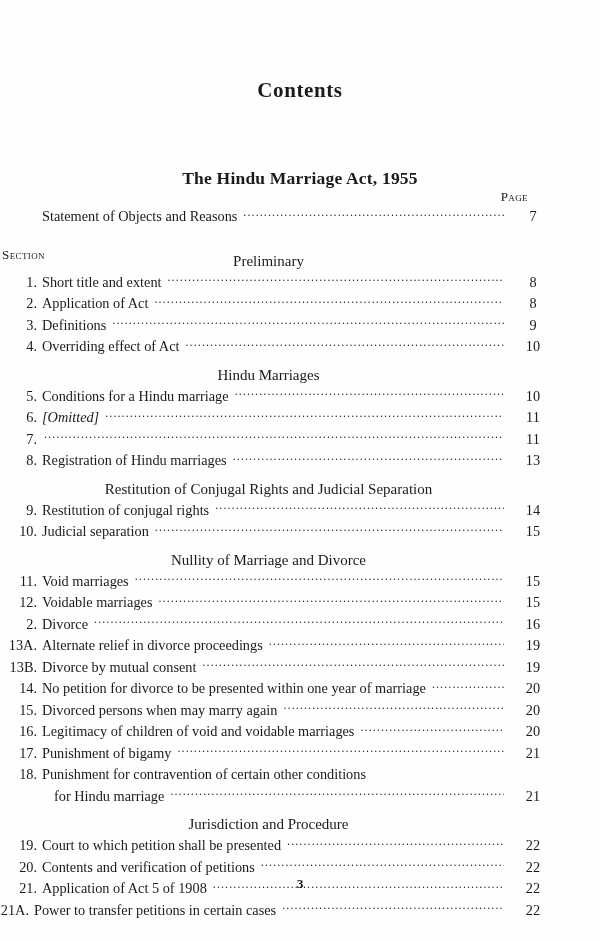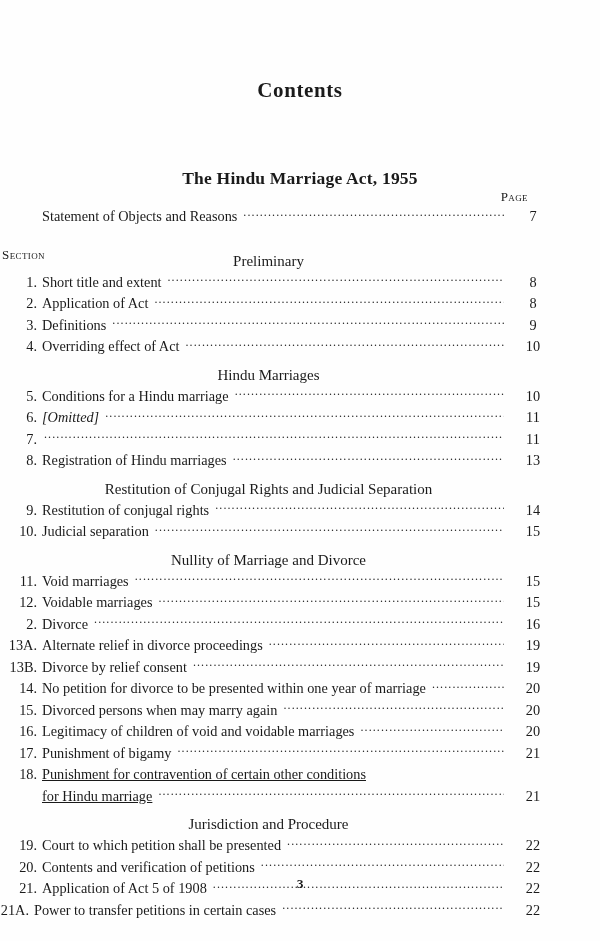--- a/index.html
+++ b/index.html
@@ -148,40 +148,40 @@
     font-size: 14.3px;
     line-height: 21.5px;
   }
   .entry-wrap .first-line {
     display: flex;
     align-items: center;
   }
   .entry-wrap .second-line {
     display: flex;
     align-items: baseline;
+    margin-left: 12px;
   }
   .entry-wrap .num {
     width: 42px;
     flex: 0 0 42px;
     text-align: right;
     padding-right: 5px;
     box-sizing: border-box;
     white-space: nowrap;
   }
   .entry-wrap.clipped .num {
     margin-left: -8px;
   }
   .entry-wrap .spacer {
     width: 42px;
     flex: 0 0 42px;
   }
   .entry-wrap .title {
     white-space: nowrap;
     padding-right: 4px;
-    text-decoration: underline;
   }
   .entry-wrap .leader {
     flex: 1 1 auto;
     overflow: hidden;
     height: 13px;
     position: relative;
     margin: 0 2px;
   }
   .entry-wrap .leader::after {
     content: "........................................................................................................................................................................";
@@ -325,21 +325,21 @@
         <span class="pageno">16</span>
       </div>
       <div class="entry">
         <span class="num">13A.</span>
         <span class="title">Alternate relief in divorce proceedings</span>
         <span class="leader"></span>
         <span class="pageno">19</span>
       </div>
       <div class="entry">
         <span class="num">13B.</span>
-        <span class="title">Divorce by relief consent</span>
+        <span class="title">Divorce by mutual consent</span>
         <span class="leader"></span>
         <span class="pageno">19</span>
       </div>
       <div class="entry">
         <span class="num">14.</span>
         <span class="title">No petition for divorce to be presented within one year of marriage</span>
         <span class="leader"></span>
         <span class="pageno">20</span>
       </div>
       <div class="entry">

